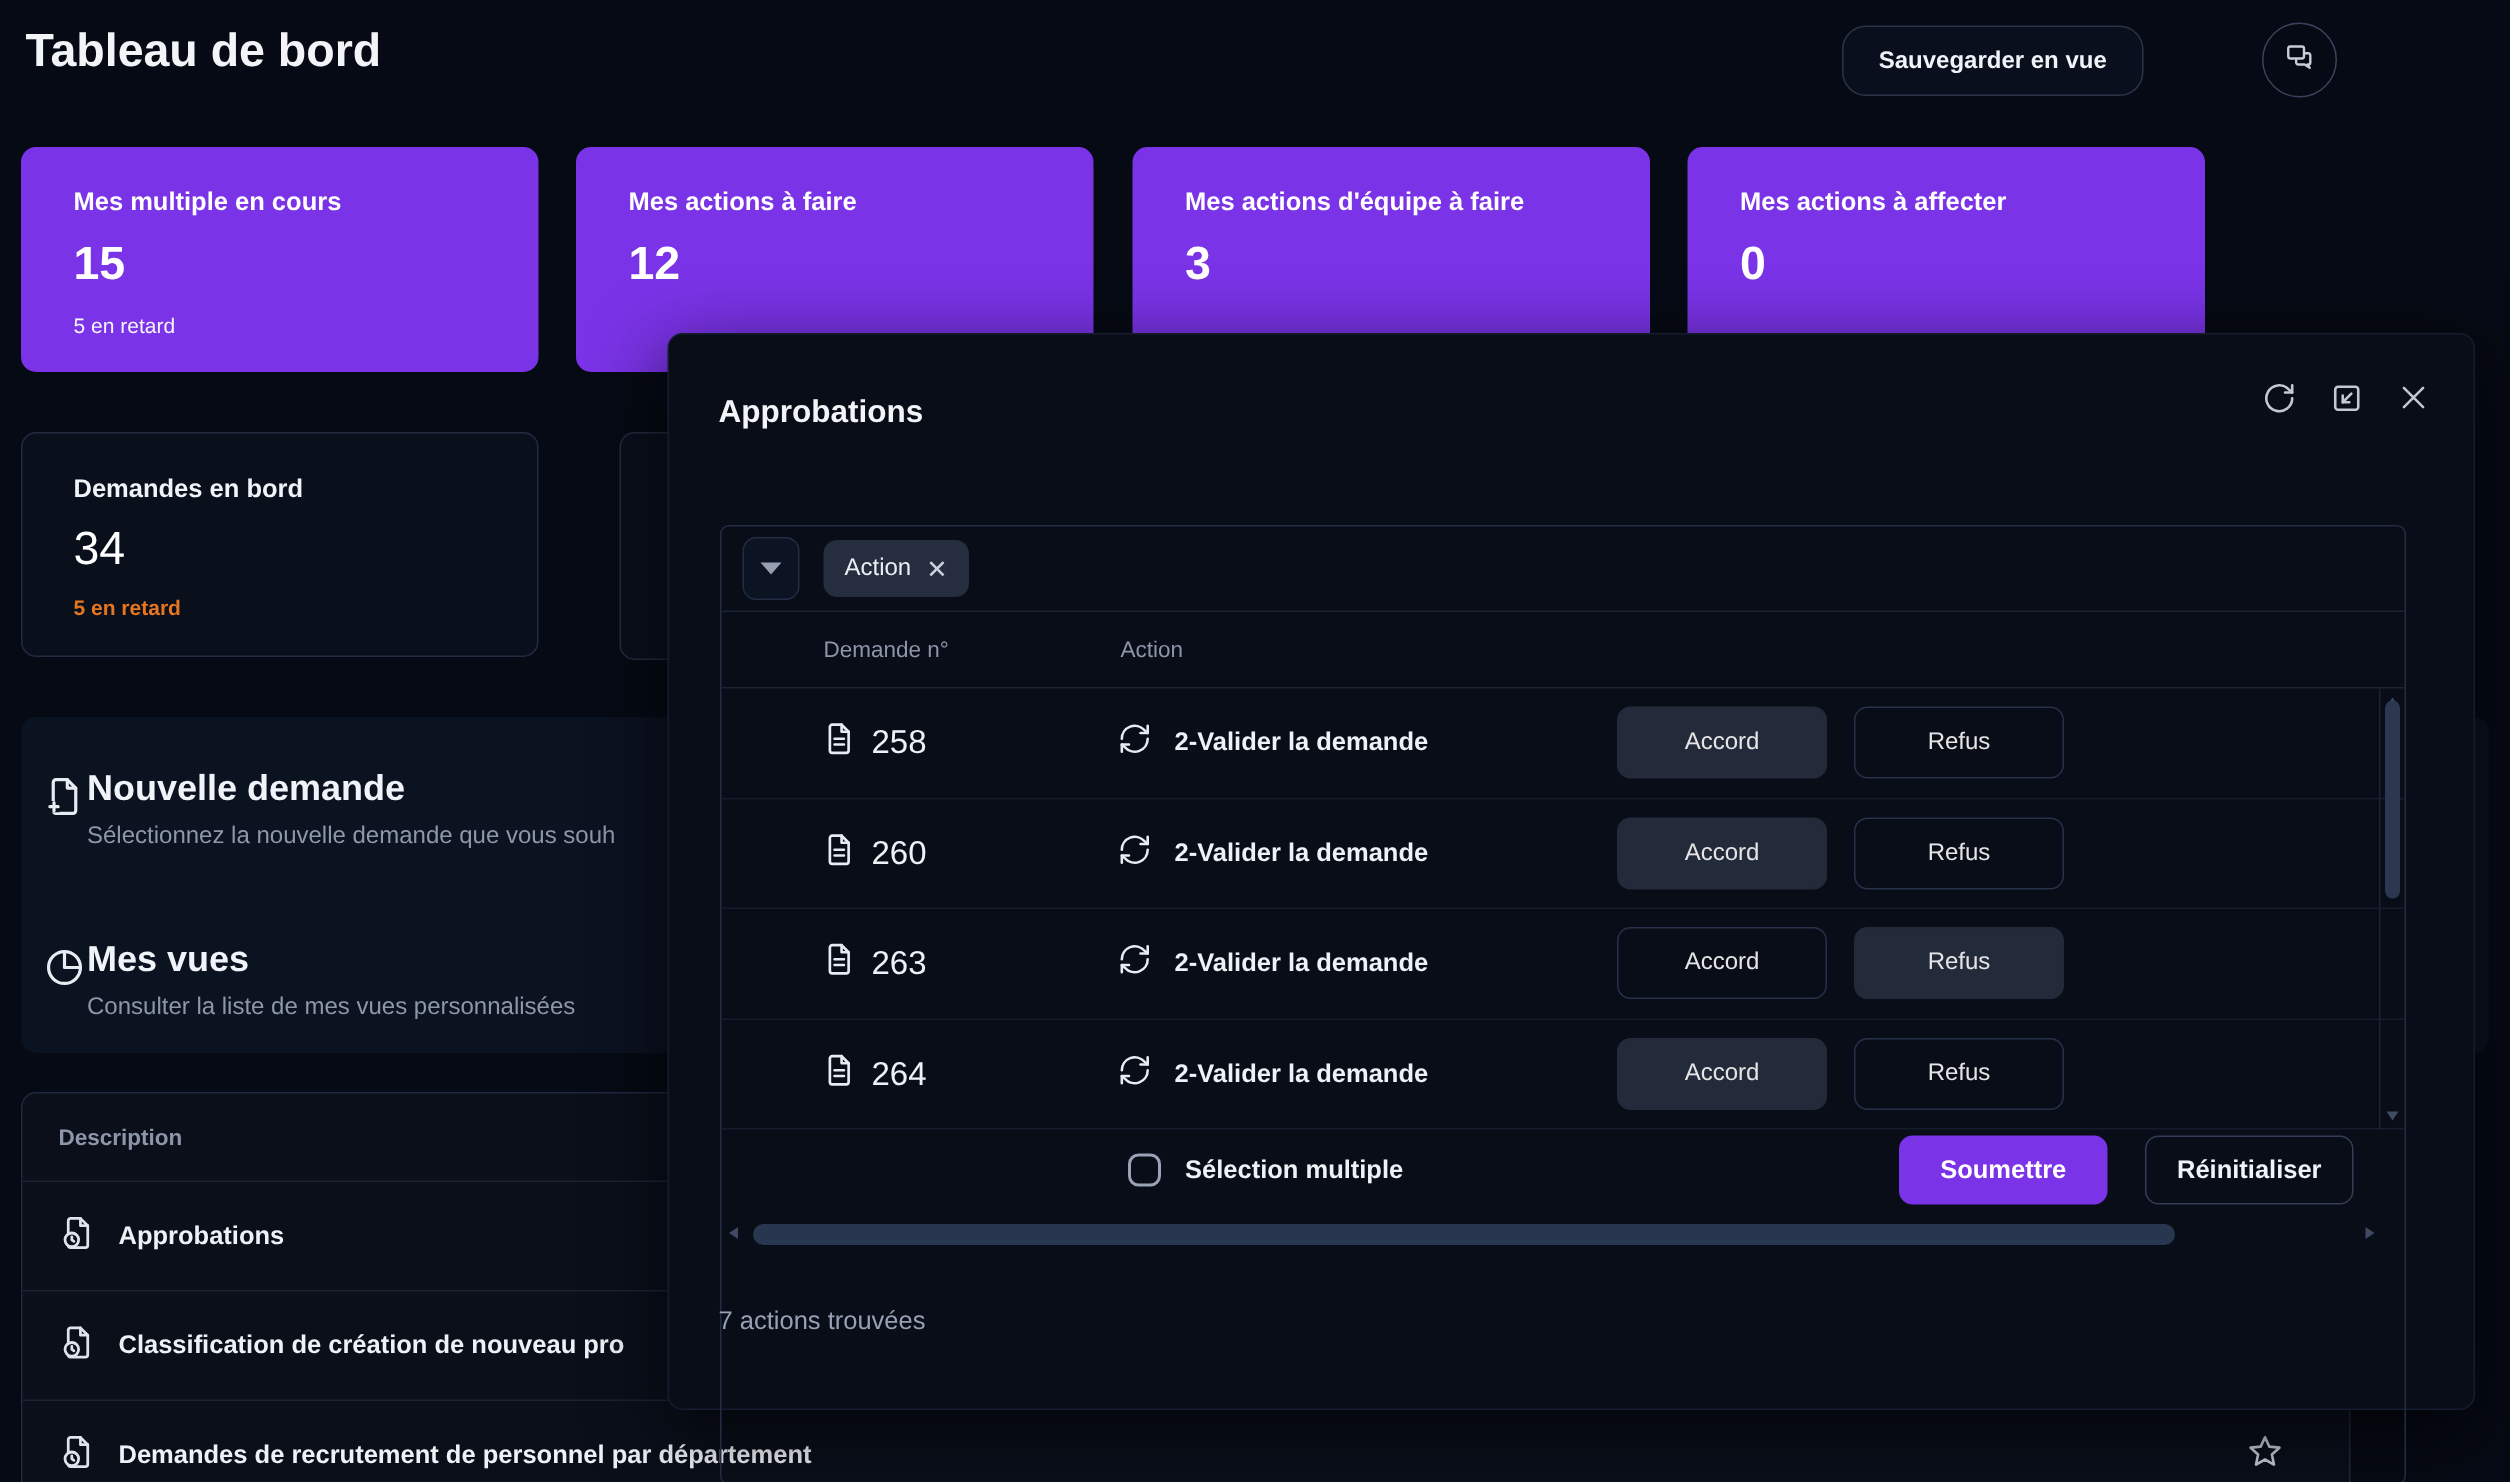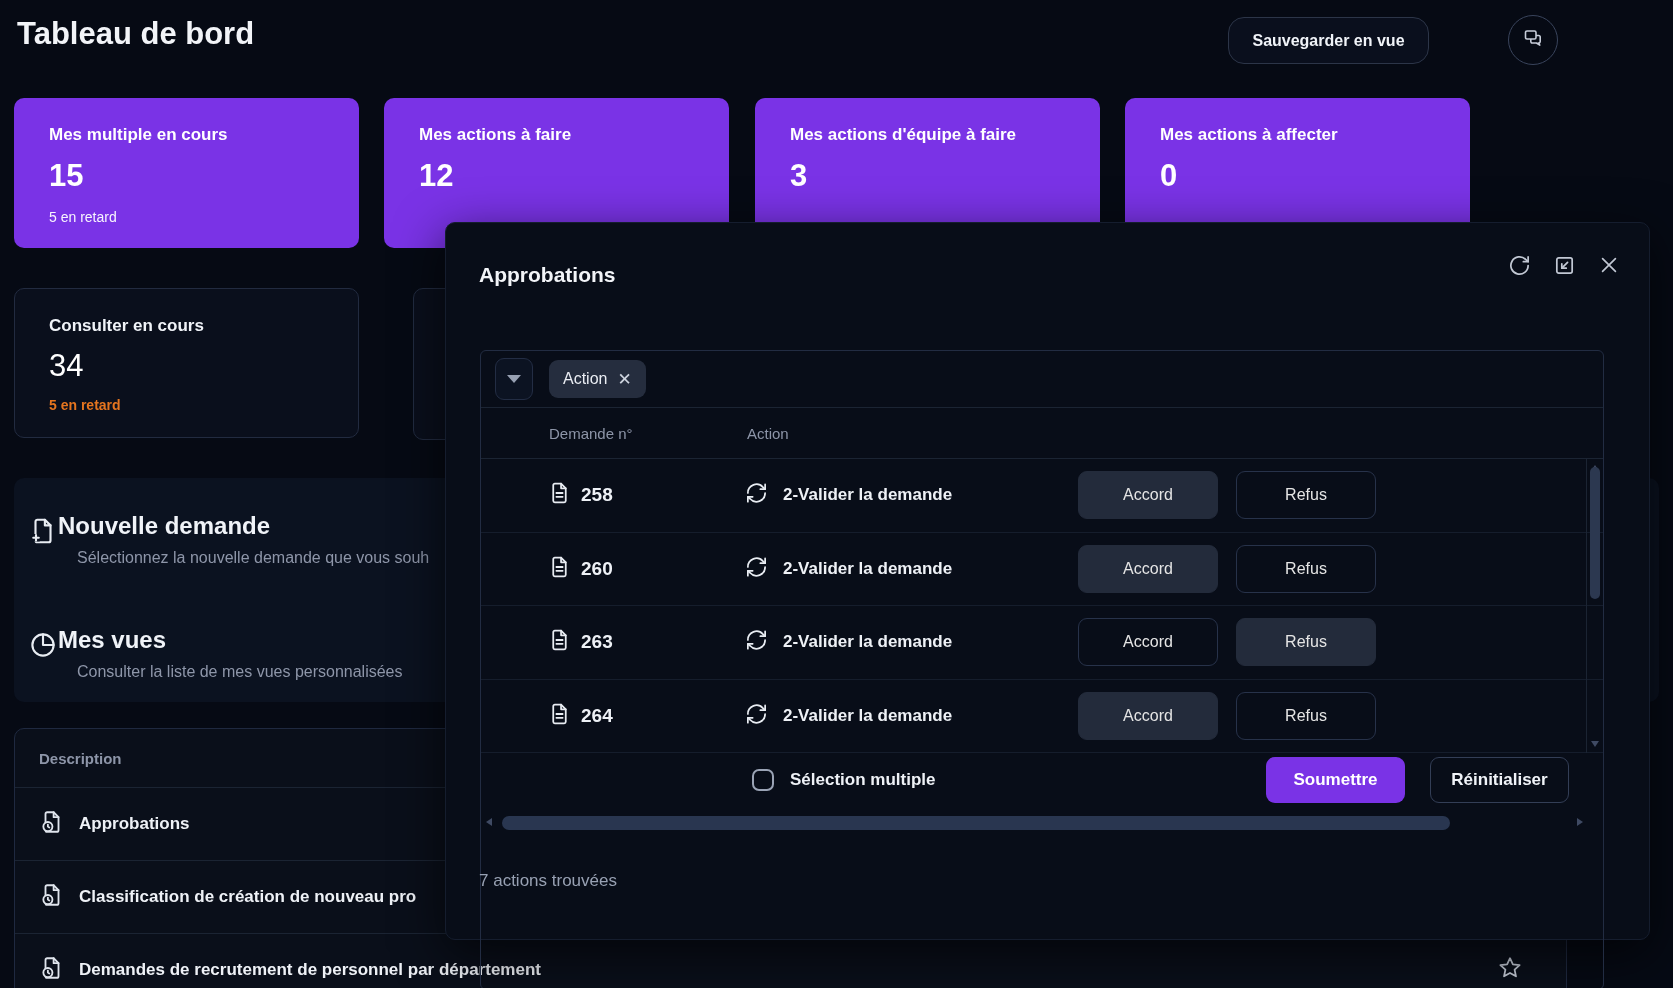--- a/index.html
+++ b/index.html
@@ -31,21 +31,21 @@
   .summary-card .note{font-size:14px;font-weight:700;margin-top:13px;color:#e5751f;}
   .sliver-card{position:absolute;left:413px;top:288px;width:260px;height:150px;background:#0a0f1c;
                border:1px solid #222b40;border-radius:10px;}
 
   
   .quick-panel{position:absolute;left:14px;top:478px;width:1645px;height:224px;background:#0b1220;border-radius:10px;}
   .quick-item{position:absolute;left:14px;display:flex;align-items:flex-start;cursor:pointer;}
   .qi0{top:34px}.qi1{top:148px}
   .quick-item .qicon{margin-top:4px}
   .quick-item .qtitle{font-size:24px;font-weight:700;color:#f0f3f8;}
-  .quick-item .qsub{font-size:16px;color:#8e96a9;margin-top:9px;white-space:nowrap;margin-left:19px;}
+  .quick-item .qsub{font-size:16px;color:#8e96a9;margin-top:9px;white-space:nowrap;}
 
   
   .desc-card{position:absolute;left:14px;top:728px;width:1553px;height:300px;background:#0a0f1a;
              border:1px solid #1f2940;border-radius:10px 10px 0 0;box-sizing:border-box;}
   .desc-header{height:58px;display:flex;align-items:center;padding-left:24px;color:#8d95a8;
                font-size:15px;font-weight:600;border-bottom:1px solid #1b2433;}
   .desc-row{height:72px;display:flex;align-items:center;padding-left:24px;gap:14px;
             border-bottom:1px solid #1b2433;font-size:17px;font-weight:700;color:#eef1f6;
             white-space:nowrap;cursor:pointer;}
   .desc-star{margin-left:auto;margin-right:42px;}
@@ -70,21 +70,21 @@
         padding:0 14px;gap:10px;font-size:16px;color:#eaedf3;cursor:pointer;}
   .chip-x{font-size:17px;color:#cdd3de;cursor:pointer;}
 
   .thead{height:51px;display:flex;align-items:center;color:#8d95a8;font-size:15px;
          border-bottom:1px solid #1b2433;box-sizing:border-box;}
   .th1{width:266px;padding-left:68px;box-sizing:border-box;}
   .th2{flex:1;}
 
   .trow{height:73.5px;position:relative;border-bottom:1px solid #151d2c;box-sizing:border-box;}
   .rid-ic{position:absolute;left:66px;top:50%;transform:translateY(-50%);}
-  .rid{position:absolute;left:100px;top:50%;transform:translateY(-50%);font-size:19px;font-weight:700;}
+  .rid{position:absolute;left:100px;top:50%;transform:translateY(-50%);font-size:22px;font-weight:400;}
   .sync-ic{position:absolute;left:264px;top:50%;transform:translateY(-50%);}
   .raction{position:absolute;left:302px;top:50%;transform:translateY(-50%);font-size:17px;font-weight:700;}
   .rbtn{position:absolute;top:50%;transform:translateY(-50%);width:140px;height:48px;border-radius:9px;
         font-size:16px;font-weight:400;color:#e5e5e5;display:flex;align-items:center;justify-content:center;
         cursor:pointer;box-sizing:border-box;text-align:center;}
   .btn-accord{left:597px}.btn-refus{left:755px}
   .sel-accord .btn-accord,.sel-refus .btn-refus{background:#232b3b;border:1px solid #232b3b;}
   .sel-accord .btn-refus,.sel-refus .btn-accord{background:transparent;border:1px solid #27324a;}
 
   
@@ -143,21 +143,21 @@
     <div class="value">3</div>
 
   </div>
   <div class="stat-card sc3">
     <div class="label">Mes actions à affecter</div>
     <div class="value">0</div>
 
   </div>
 
   <div class="summary-card">
-    <div class="label">Consulter en cours</div>
+    <div class="label">Demandes en bord</div>
     <div class="value">34</div>
     <div class="note">5 en retard</div>
   </div>
   <div class="sliver-card"></div>
 
   <div class="quick-panel">
     <div class="quick-item qi0">
       <span class="qicon">
         <svg width="30" height="30" viewBox="0 0 24 24" fill="none" stroke="#e8ecf2" stroke-width="1.7" stroke-linecap="round" stroke-linejoin="round">
           <path d="M13.5 3H7.5A1.5 1.5 0 0 0 6 4.5v15A1.5 1.5 0 0 0 7.5 21h9a1.5 1.5 0 0 0 1.5-1.5V7.5z"></path>

